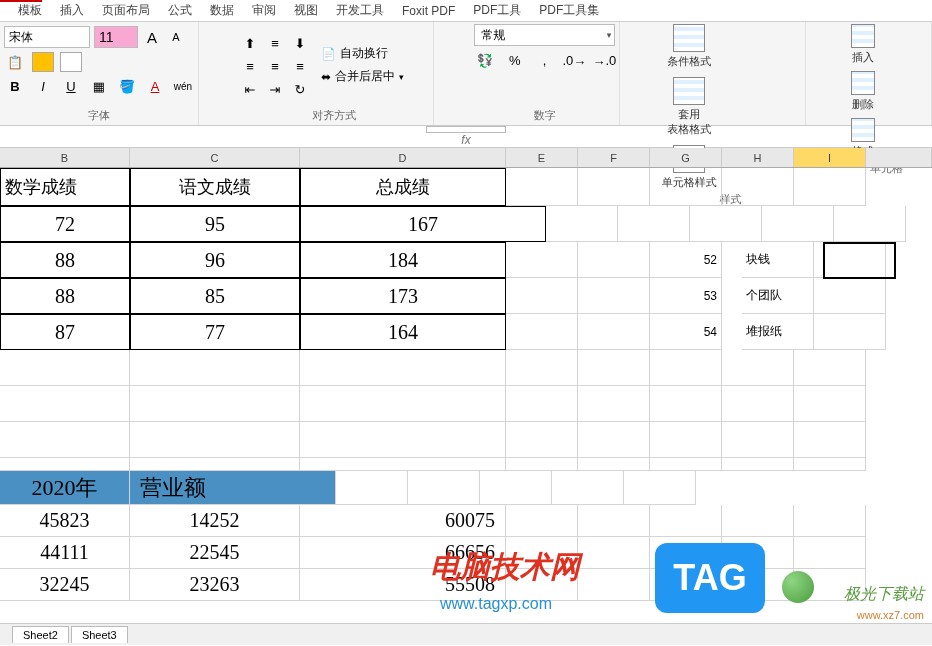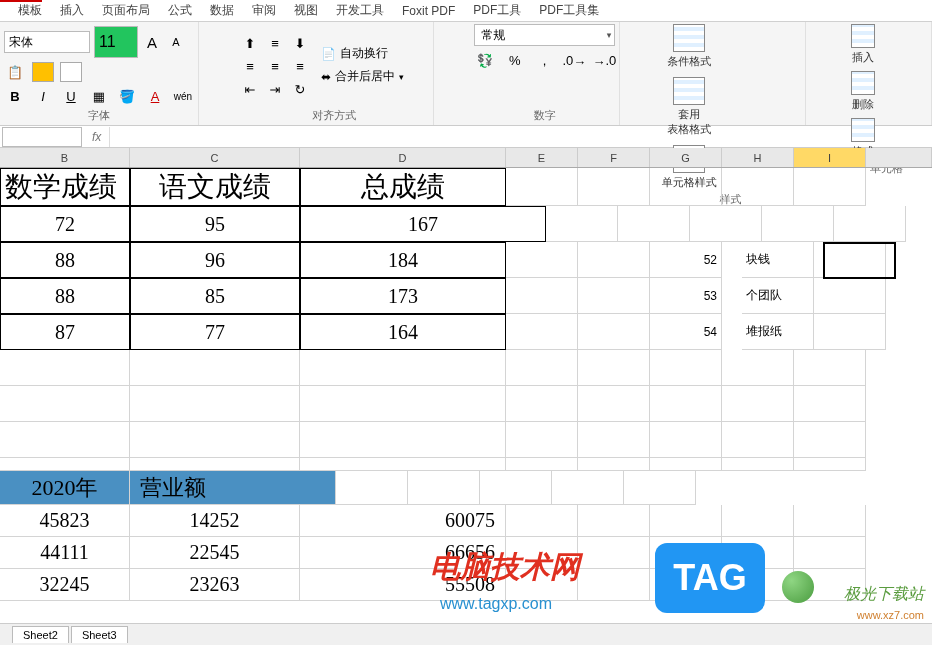--- a/index.html
+++ b/index.html
@@ -6,49 +6,49 @@
 body { font-family: "Microsoft YaHei", SimSun, sans-serif; font-size: 12px; background: #fff; overflow: hidden; width: 932px; height: 646px; position: relative; }
 .menubar { height: 22px; background: #fff; border-bottom: 1px solid #d0d0d0; display: flex; align-items: center; padding-left: 18px; gap: 18px; position: relative; }
 .menubar::before { content: ""; position: absolute; top: 0; left: 0; width: 42px; height: 2px; background: #c00; }
 .menubar-item { color: #444; cursor: pointer; font-size: 12px; }
 .ribbon { height: 104px; background: #f5f5f5; border-bottom: 1px solid #ccc; display: flex; gap: 36px; }
 .rgroup { border-right: 1px solid #e0e0e0; display: flex; flex-direction: column; padding: 2px 4px 0; }
 .rgroup-body { flex: 1; display: flex; flex-direction: column; }
 .rgroup-label { text-align: center; color: #666; font-size: 11px; padding: 2px 0; }
 .font-top { display: flex; align-items: center; gap: 4px; margin: 2px 0 4px; }
 .font-name { width: 86px; height: 22px; border: 1px solid #bbb; background: #fff; display: flex; align-items: center; padding: 0 4px; font-size: 12px; }
-.font-size { width: 44px; height: 32px; border: 1px solid #bbb; background: #22c55e; display: flex; align-items: center; padding: 0 4px; font-size: 16px; }
+.font-size { width: 44px; height: 22px; border: 1px solid #bbb; background: #f9a8d4; display: flex; align-items: center; padding: 0 4px; font-size: 14px; }
 .mini { width: 20px; height: 20px; display: inline-flex; align-items: center; justify-content: center; cursor: pointer; font-size: 12px; }
 .font-mid { display: flex; gap: 6px; margin-bottom: 4px; }
 .font-bot { display: flex; gap: 6px; }
 .btn-sm { width: 22px; height: 20px; display: inline-flex; align-items: center; justify-content: center; cursor: pointer; font-size: 13px; }
 .align-grid { display: grid; grid-template-columns: repeat(3, 22px); grid-template-rows: repeat(2, 20px); gap: 3px; margin: 2px 0; }
 .align-col { display: flex; flex-direction: column; gap: 4px; }
 .combo { height: 22px; border: 1px solid #bbb; background: #fff; display: inline-flex; align-items: center; padding: 0 14px 0 6px; font-size: 12px; position: relative; min-width: 100px; }
 .combo::after { content: "▾"; position: absolute; right: 3px; font-size: 9px; color: #555; }
 .num-body { display: flex; flex-direction: column; gap: 4px; }
 .num-row { display: flex; gap: 8px; align-items: center; }
 .style-body { display: flex; gap: 8px; }
 .big-btn { display: flex; flex-direction: column; align-items: center; width: 58px; cursor: pointer; font-size: 11px; color: #333; gap: 2px; }
 .big-btn .ico { width: 32px; height: 28px; border: 1px solid #888; background: repeating-linear-gradient(0deg, #fff, #fff 4px, #e0f0ff 4px, #e0f0ff 8px); }
 .cell-body { display: flex; gap: 6px; }
-.formula-bar { height: 22px; border-bottom: 1px solid #ccc; display: flex; align-items: center; }
+.formula-bar { height: 22px; border-bottom: 1px solid #ccc; display: flex; align-items: center; flex-direction: column; }
 .name-box { width: 80px; height: 20px; border: 1px solid #bbb; margin: 0 2px; background: #fff; display: flex; align-items: center; padding: 0 4px; }
 .fx { font-style: italic; color: #777; padding: 0 8px; }
 .grid-area { position: relative; height: 475px; overflow: hidden; }
 .col-headers { display: flex; height: 20px; background: #e8e8e8; border-bottom: 1px solid #aaa; }
 .ch { border-right: 1px solid #ccc; text-align: center; font-size: 11px; color: #444; line-height: 20px; }
 .ch.sel { background: #ffd966; }
 .rows { position: relative; }
 .row { display: flex; height: 36px; }
 .row.short { height: 13px; }
 .cell { border-right: 1px solid #d4d4d4; border-bottom: 1px solid #d4d4d4; display: flex; align-items: center; justify-content: center; font-size: 20px; font-family: SimSun, serif; padding: 0 4px; }
 .cell.small { font-size: 12px; justify-content: flex-end; font-family: "Microsoft YaHei", sans-serif; }
 .cell.smallL { font-size: 12px; justify-content: flex-start; font-family: "Microsoft YaHei", sans-serif; margin-left: 20px; }
-.cell.hdr { font-size: 28px; }
+.cell.hdr { font-size: 18px; }
 .cell.bord { border: 1px solid #000; }
 .cell.blue { background: #4a90c2; color: #000; font-size: 22px; }
 .cell.num-r { justify-content: flex-end; padding-right: 10px; }
 .active-cell { position: absolute; border: 2px solid #000; pointer-events: none; }
 .watermark1 { position: absolute; bottom: 35px; left: 430px; font-size: 30px; font-weight: bold; font-style: italic; color: #e03020; pointer-events: none; font-family: "Microsoft YaHei"; }
 .watermark1b { position: absolute; bottom: 10px; left: 440px; font-size: 16px; color: #2890d0; pointer-events: none; font-family: Arial; }
 .tag-badge { position: absolute; bottom: 10px; left: 655px; width: 110px; height: 70px; background: #2196f3; border-radius: 12px; color: #fff; font-size: 36px; font-weight: bold; display: flex; align-items: center; justify-content: center; pointer-events: none; font-family: Arial; }
 .watermark2 { position: absolute; bottom: 18px; right: 8px; font-size: 16px; color: #5a9c3f; font-style: italic; font-weight: normal; pointer-events: none; }
 .watermark2b { position: absolute; bottom: 2px; right: 8px; font-size: 11px; color: #d08030; pointer-events: none; }
 .wm-icon { position: absolute; bottom: 20px; right: 118px; width: 32px; height: 32px; border-radius: 50%; background: radial-gradient(circle at 30% 30%, #8fd683, #4a9c3f); pointer-events: none; }

